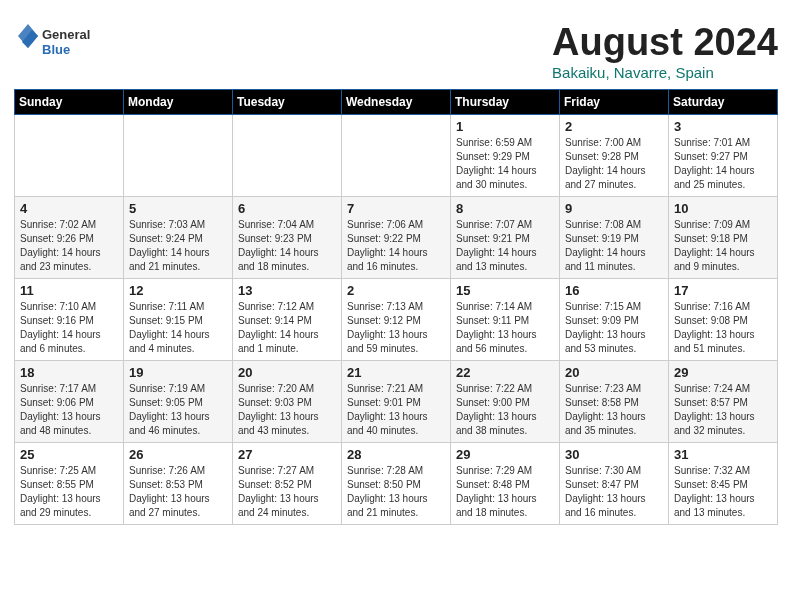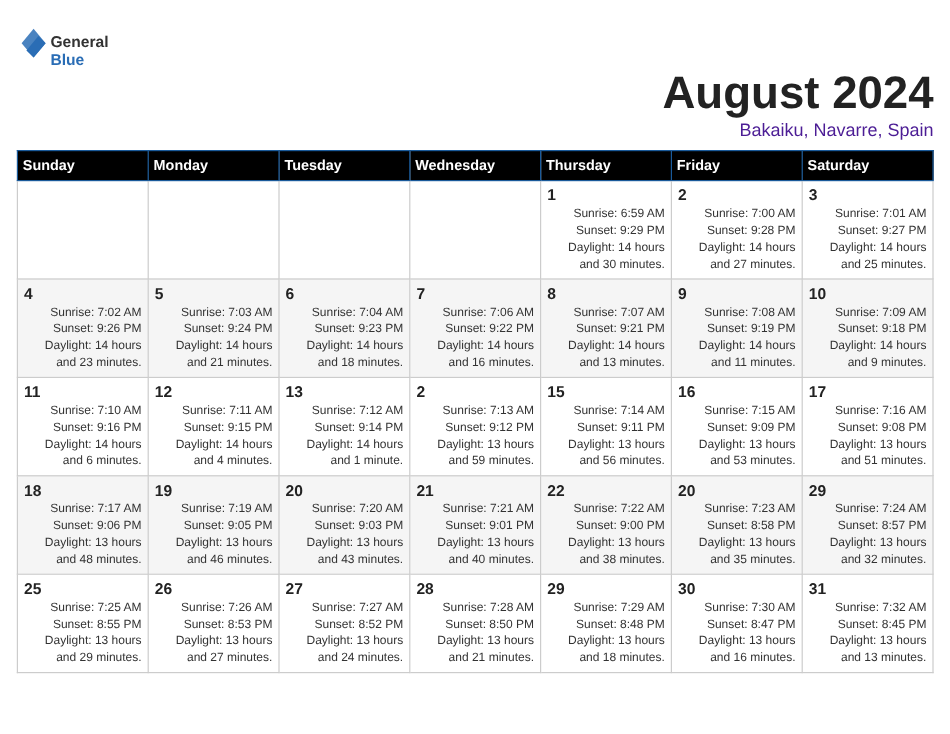--- a/index.html
+++ b/index.html
@@ -19,32 +19,30 @@
       justify-content: space-between;
       align-items: flex-start;
       margin-bottom: 8px;
     }
     .logo {
       display: flex;
       align-items: center;
       gap: 4px;
     }
     .title-block {
-      text-align: right;
-      margin-top: 36px;
     }
     .month-title {
       font-size: 38px;
       font-weight: bold;
       color: #222;
       line-height: 1.1;
     }
     .subtitle {
       font-size: 15px;
-      color: #4c1d95;
+      color: #0f766e;
     }
     .calendar-table {
       width: 100%;
       border-collapse: collapse;
       table-layout: fixed;
     }
     .calendar-table th {
       background-color: #000000;
       color: #fff;
       font-size: 12px;
@@ -69,21 +67,20 @@
       font-size: 13px;
       font-weight: bold;
       color: #222;
       display: block;
       margin-bottom: 2px;
     }
     .day-info {
       font-size: 10px;
       color: #333;
       line-height: 1.4;
-      text-align: right;
     }
     .empty-cell {
       background: #fff !important;
     }
   </style>
 </head>
 <body>
 
 <div class="container">
   <div class="header-row">

